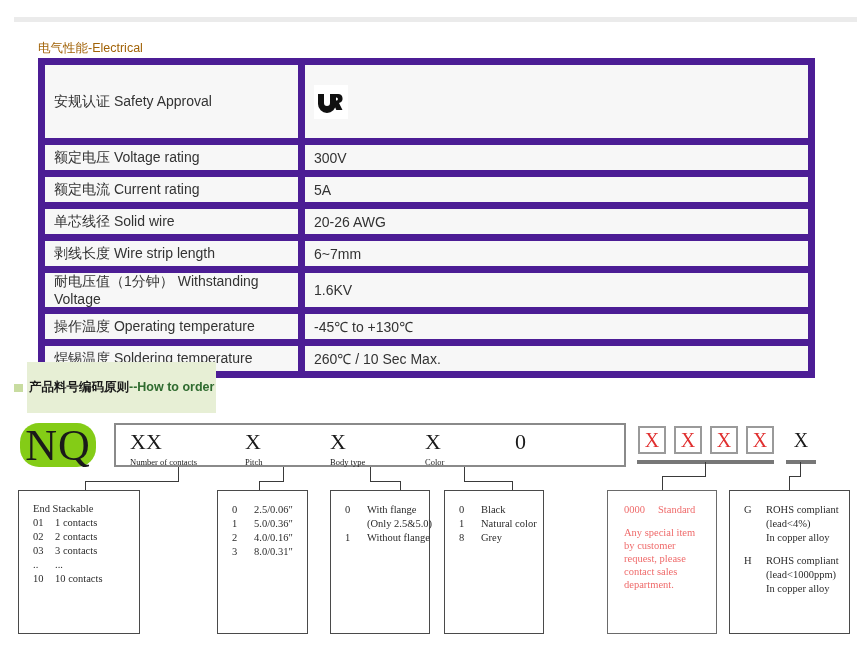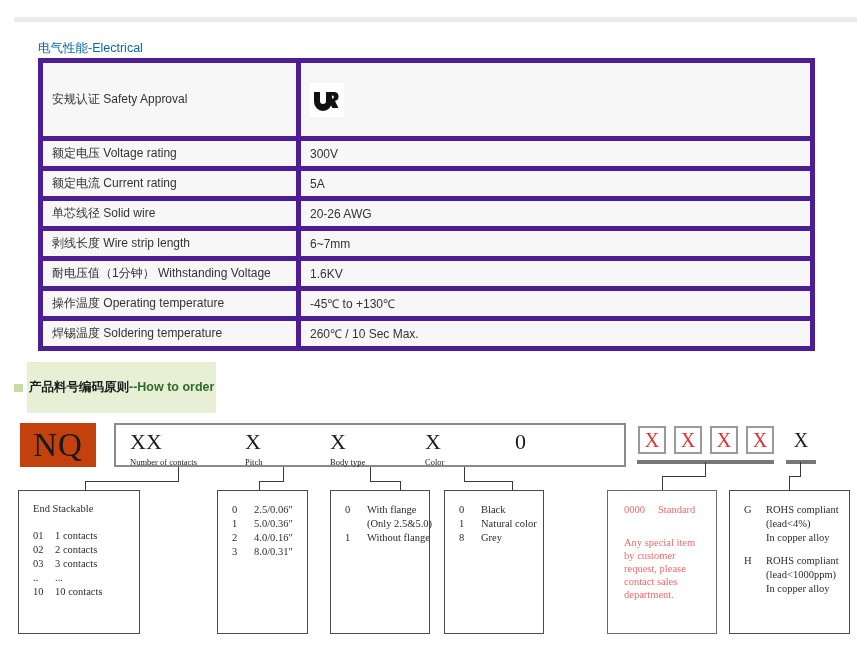--- a/index.html
+++ b/index.html
@@ -22,36 +22,36 @@
     height: 5px;
     background: #ebebeb;
   }
 
   
   .section-title {
     position: absolute;
     left: 38px;
     top: 40px;
     font-size: 12.5px;
-    color: #0369a1;
+    color: #a16207;
     white-space: nowrap;
     text-align: right;
   }
   .spec-table {
     position: absolute;
     left: 38px;
     top: 58px;
     width: 777px;
     border-collapse: collapse;
     table-layout: fixed;
     background: #f7f7f7;
   }
   .spec-table td {
-    border: 5px solid #4c1d95;
-    font-size: 12px;
+    border: 7px solid #4c1d95;
+    font-size: 14px;
     color: #333333;
     padding: 0 9px;
     height: 25px;
     vertical-align: middle;
   }
   .spec-table td.k { width: 235px; }
   .spec-table tr.tall td { height: 73px; }
   .ul-mark {
     width: 34px;
     height: 34px;
@@ -86,28 +86,29 @@
   }
   .order-header .htext .en { color: #2f6b2f; }
 
   
   .nq-box {
     position: absolute;
     left: 20px;
     top: 423px;
     width: 76px;
     height: 44px;
-    background: #c2410c;
+    background: #84cc16;
     display: flex;
     align-items: center;
     justify-content: center;
     font-family: "Liberation Serif", serif;
-    font-size: 33px;
+    font-size: 44px;
     color: #1a1a1a;
     letter-spacing: 1px;
+    border-radius: 19px;
   }
   .code-bar {
     position: absolute;
     left: 114px;
     top: 423px;
     width: 512px;
     height: 44px;
     border: 2px solid #8a8a8a;
     box-sizing: border-box;
     background: #ffffff;
@@ -174,27 +175,27 @@
     top: 490px;
     border: 1px solid #4a4a4a;
     box-sizing: border-box;
     background: #ffffff;
     height: 144px;
     font-family: "Liberation Serif", serif;
     font-size: 10.5px;
     color: #2b2b2b;
     padding: 12px 10px 0 14px;
   }
-  .legend .ttl { display: block; margin-bottom: 15px; font-family: Liberation Serif, serif; }
+  .legend .ttl { display: block; margin-bottom: 2px; font-family: Liberation Serif, serif; }
   .legend .row { display: flex; line-height: 14px; white-space: nowrap; }
   .legend .row .code { width: 22px; flex: none; }
   .legend .row .desc { }
   .legend .ind { padding-left: 22px; line-height: 14px; white-space: nowrap; }
   .legend.red { color: #ef6b6b; border-color: #6a6a6a; padding-left: 16px; }
-  .legend.red .note { margin-top: 19px; line-height: 13px; }
+  .legend.red .note { margin-top: 9px; line-height: 13px; }
   .legend .gap { height: 9px; }
 </style>
 </head>
 <body>
 
 <div class="top-bar"></div>
 
 <div class="section-title">电气性能-Electrical</div>
 
 <table class="spec-table">

